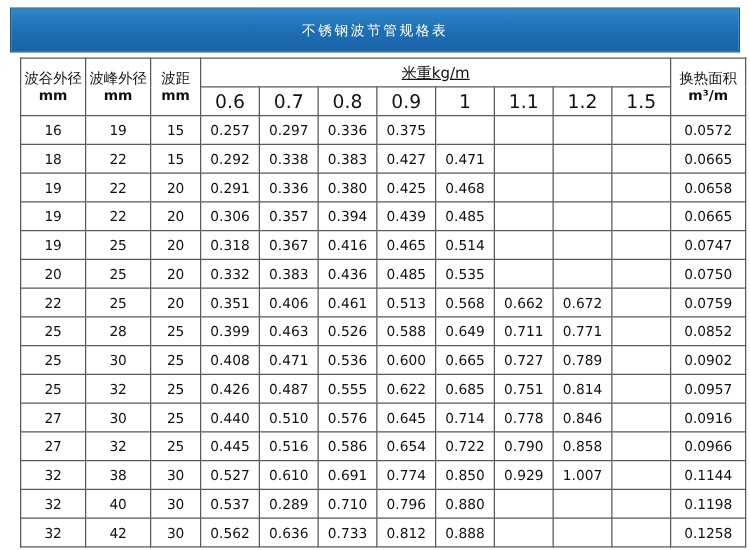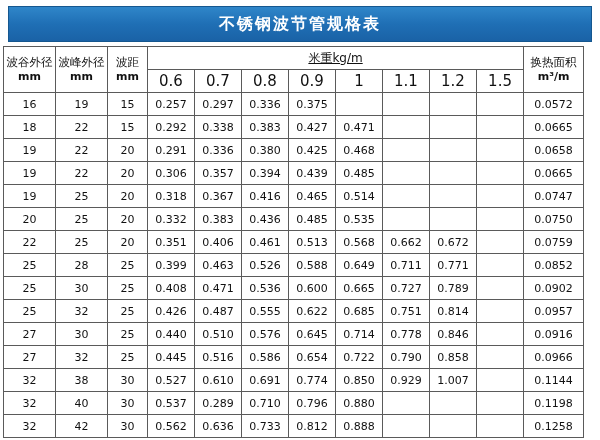--- a/index.html
+++ b/index.html
@@ -23,28 +23,28 @@
     height: 34px;
     margin: 6px 8px 4px 8px;
     background: linear-gradient(180deg, #2f86c9 0%, #1f6fb5 50%, #1a62a6 100%);
     border: 1px solid #15578f;
     display: flex;
     align-items: center;
     justify-content: center;
   }
   .title-bar .title-text {
     color: #ffffff;
-    font-size: 16px;
-    font-weight: bold;
+    font-size: 11px;
+    font-weight: normal;
     letter-spacing: 2px;
     font-family: "DejaVu Sans", "Liberation Sans", sans-serif;
   }
   table.spec {
     border-collapse: collapse;
-    margin: 0 3px;
+    margin: 0 16px;
     width: 516px;
     table-layout: fixed;
     font-size: 11px;
     color: #111111;
   }
   table.spec th, table.spec td {
     border: 1px solid #5a5a5a;
     text-align: center;
     vertical-align: middle;
     padding: 0;

